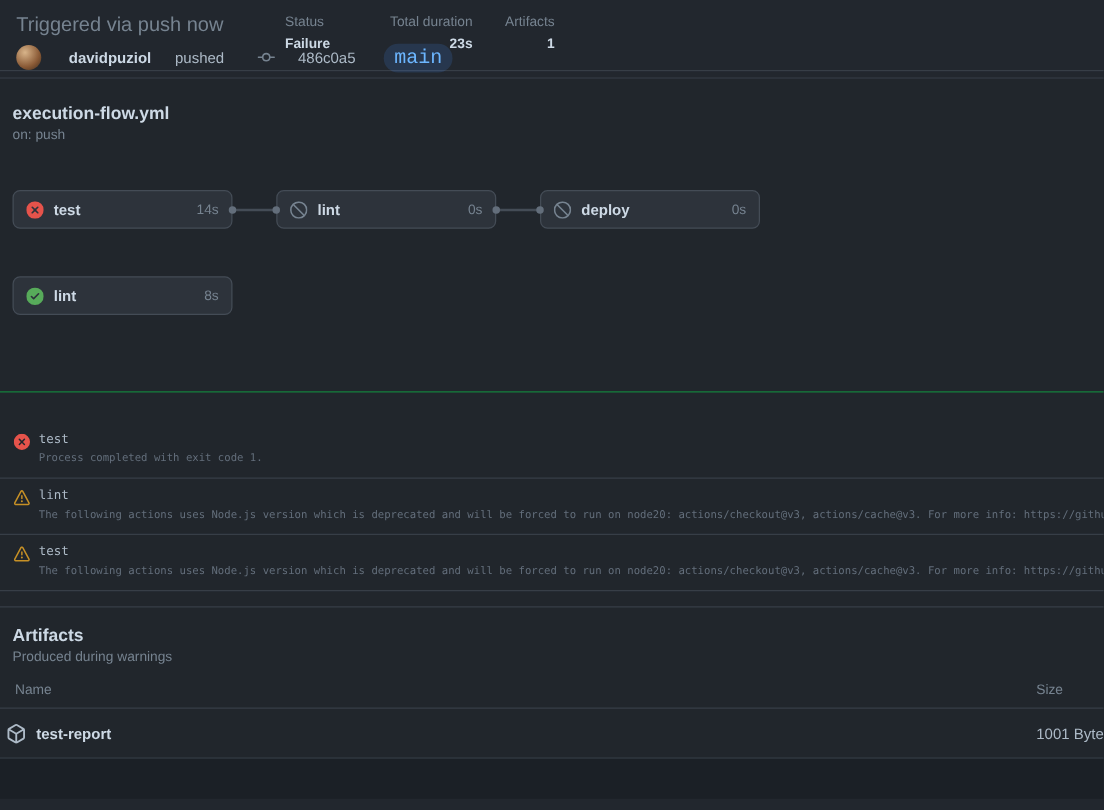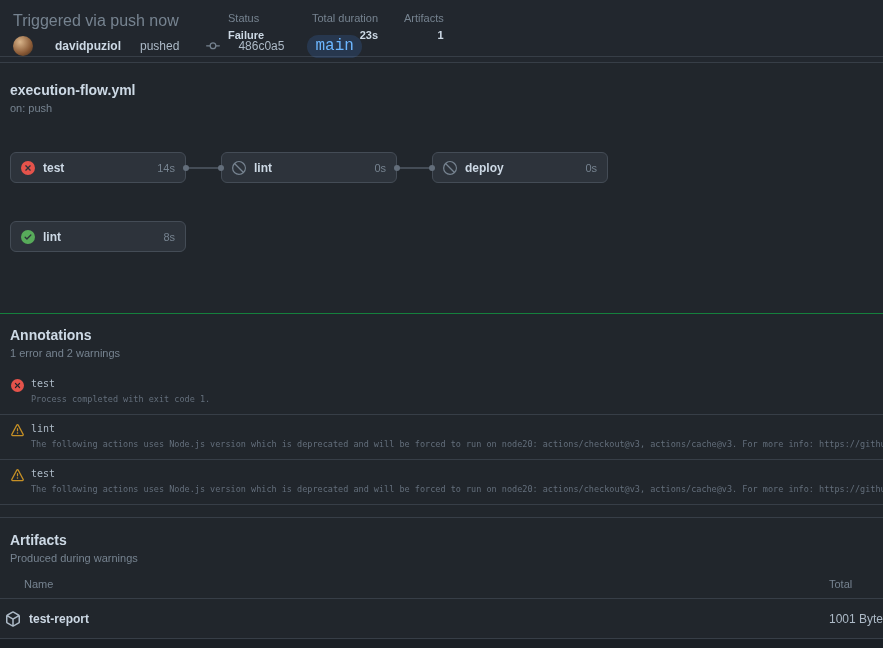--- a/index.html
+++ b/index.html
@@ -85,21 +85,21 @@
   .ann-msg {
     font-family:"DejaVu Sans Mono", monospace; font-size:8.5px; color:#636e7b;
     margin-top:5px; white-space:nowrap; overflow:hidden;
   }
 
   
   .artifacts-section { border-top:1px solid #373e47; padding-top:14px; }
   .artifacts-section .head { padding:0 10px; }
   .art-table { margin-top:14px; }
   .thead {
-    display:flex; align-items:center; padding:0 0 8px 24px;
+    display:flex; align-items:center; padding:0 0 8px 12px;
     border-bottom:1px solid #373e47; font-size:11px; color:#768390;
   }
   .thead .col-name { flex:1; }
   .thead .col-size { width:54px; flex:none; }
   .trow {
     display:flex; align-items:center; height:40px; padding-left:5px;
     border-bottom:1px solid #373e47; cursor:pointer;
   }
   .package-icon { display:inline-flex; margin-right:8px; flex:none; }
   .a-name { flex:1; font-size:12px; font-weight:600; color:#cdd9e5; }
@@ -195,24 +195,20 @@
           </span>
           <span class="job-name">lint</span>
           <span class="job-time">8s</span>
         </div>
       </div>
     </div>
     <div class="graph-spacer"></div>
   </section>
 
   <section class="annotations-section">
-    <div class="head">
-      <h2 class="sec-title">Annotations</h2>
-      <div class="sec-sub">1 error and 2 warnings</div>
-    </div>
     <div class="ann-list">
       <div class="ann-row">
         <span class="ann-icon">
           <svg width="13" height="13" viewBox="0 0 16 16">
               <path fill="#e5534b" fill-rule="evenodd" d="M2.343 13.657A8 8 0 1 1 13.657 2.343 8 8 0 0 1 2.343 13.657ZM6.03 4.97a.751.751 0 0 0-1.042.018.751.751 0 0 0-.018 1.042L6.94 8 4.97 9.97a.749.749 0 0 0 .326 1.275.749.749 0 0 0 .734-.215L8 9.06l1.97 1.97a.749.749 0 0 0 1.275-.326.749.749 0 0 0-.215-.734L9.06 8l1.97-1.97a.749.749 0 0 0-.326-1.275.749.749 0 0 0-.734.215L8 6.94Z"></path>
             </svg>
         </span>
         <div class="ann-body">
           <div class="ann-job">test</div>
           <div class="ann-msg">Process completed with exit code 1.</div>
@@ -244,21 +240,21 @@
   </section>
 
   <section class="artifacts-section">
     <div class="head">
       <h2 class="sec-title">Artifacts</h2>
       <div class="sec-sub">Produced during warnings</div>
     </div>
     <div class="art-table">
       <div class="thead">
         <span class="col-name">Name</span>
-        <span class="col-size">Total</span>
+        <span class="col-size">Size</span>
       </div>
       <div class="trow">
         <span class="package-icon">
           <svg width="16" height="16" viewBox="0 0 16 16">
               <path fill="#adbac7" d="m8.878.392 5.25 3.045c.54.314.872.89.872 1.514v6.098a1.75 1.75 0 0 1-.872 1.514l-5.25 3.045a1.75 1.75 0 0 1-1.756 0l-5.25-3.045A1.75 1.75 0 0 1 1 11.049V4.951c0-.624.332-1.2.872-1.514L7.122.392a1.75 1.75 0 0 1 1.756 0ZM7.875 1.69l-4.63 2.685L8 7.133l4.755-2.758-4.63-2.685a.248.248 0 0 0-.25 0ZM2.5 5.677v5.372c0 .09.047.171.125.216l4.625 2.683V8.432Zm6.25 8.271 4.625-2.683a.25.25 0 0 0 .125-.216V5.677L8.75 8.432Z"></path>
             </svg>
         </span>
         <span class="a-name">test-report</span>
         <span class="a-size">1001 Bytes</span>
       </div>

